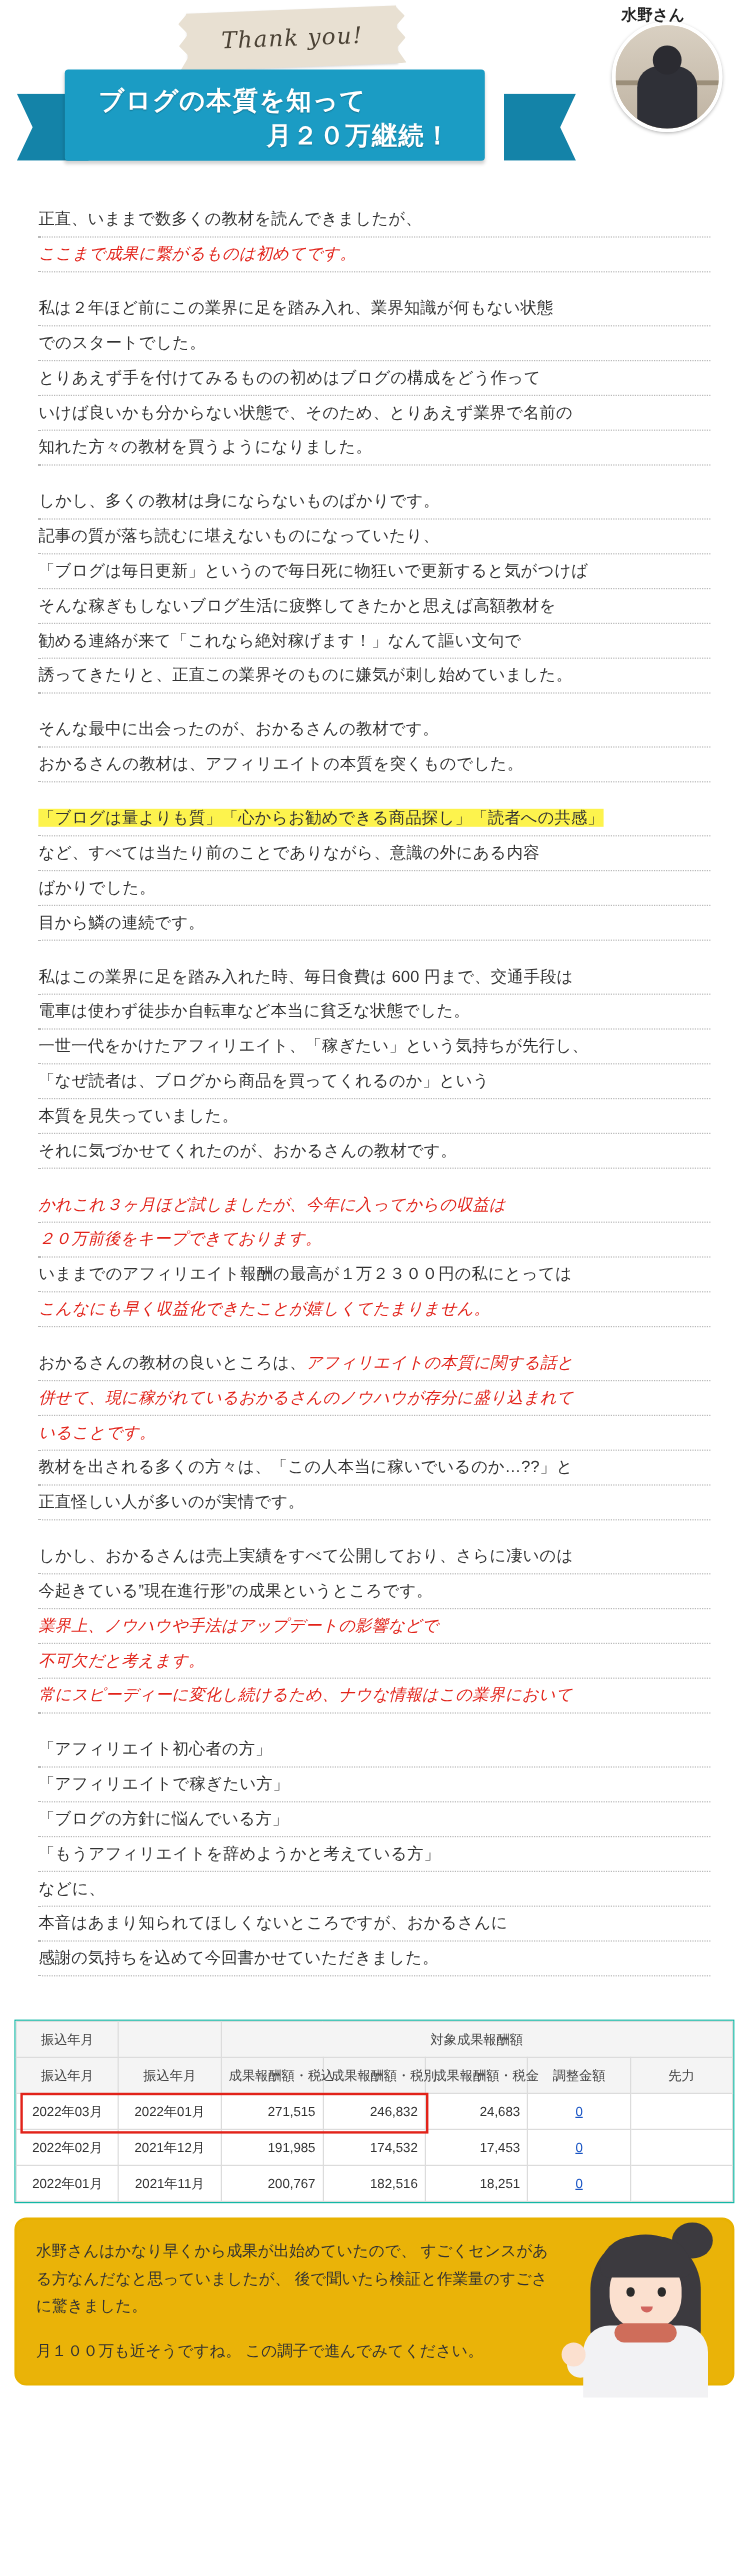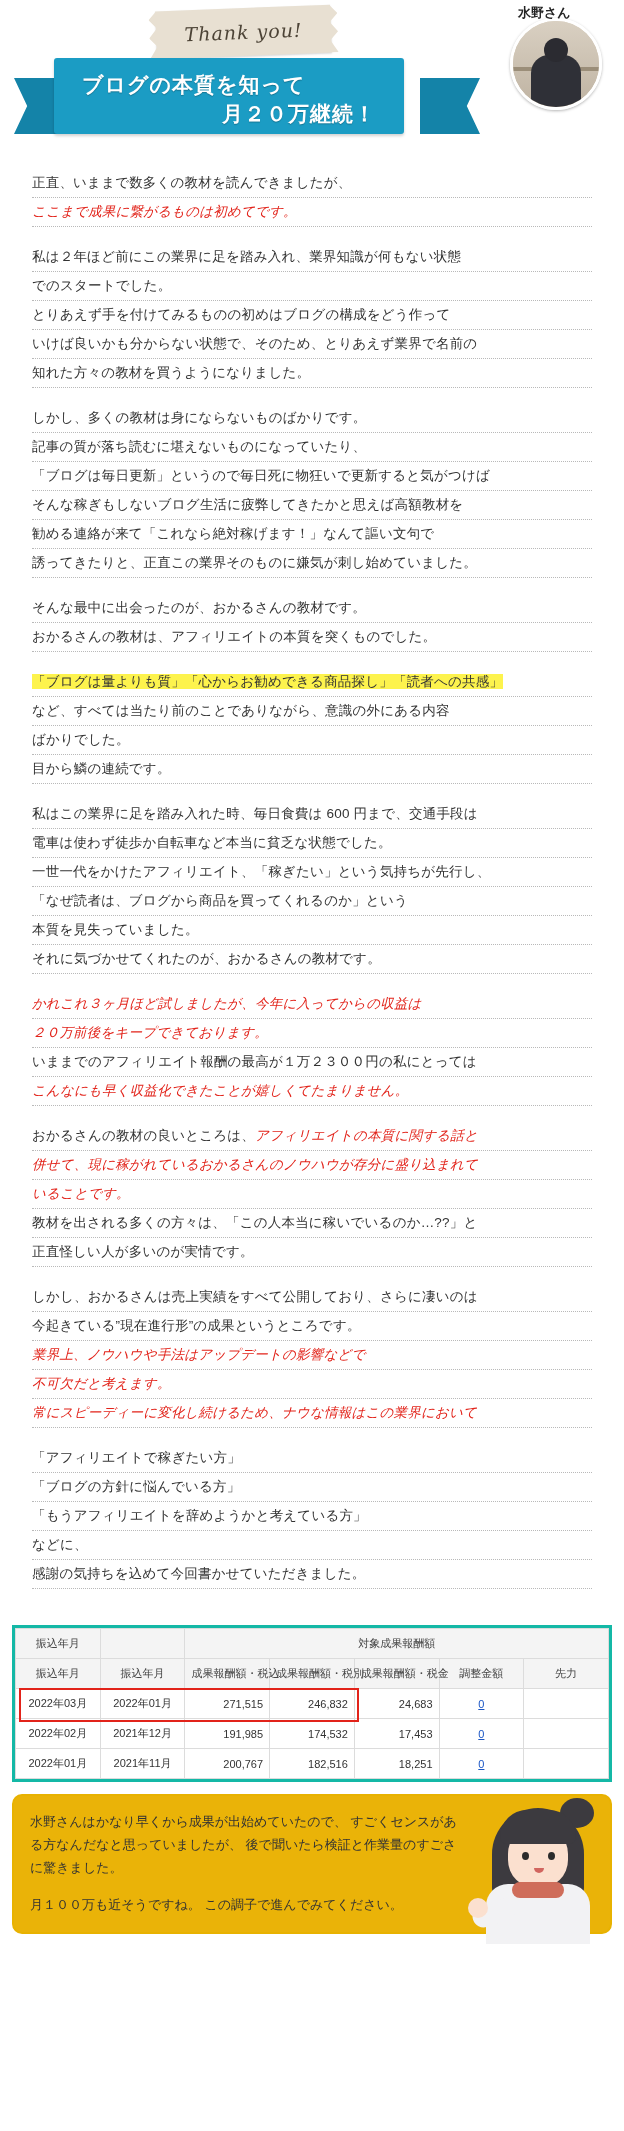--- a/index.html
+++ b/index.html
@@ -157,21 +157,21 @@
     padding: 1px 0 2px 0;
     letter-spacing: .2px;
     color: #333;
     white-space: pre-wrap;
   }
   .red { color: #e2231a; font-style: italic; }
   .hl { background: #fdf34d; }
   
   .table-block {
     margin: 10px 6px 12px 6px;
-    border: 3px solid #14b8a6;
+    border: 1px solid #14b8a6;
     background: #fff;
     font-size: 11px;
     color: #333;
     position: relative;
     overflow: hidden;
   }
   table.report {
     width: 100%;
     border-collapse: collapse;
     table-layout: fixed;
@@ -313,24 +313,26 @@
         <div class="line">正直怪しい人が多いのが実情です。</div>
       </div>
       <div class="para">
         <div class="line">しかし、おかるさんは売上実績をすべて公開しており、さらに凄いのは</div>
         <div class="line">今起きている”現在進行形”の成果というところです。</div>
         <div class="line red">業界上、ノウハウや手法はアップデートの影響などで</div>
         <div class="line red">不可欠だと考えます。</div>
         <div class="line red">常にスピーディーに変化し続けるため、ナウな情報はこの業界において</div>
       </div>
       <div class="para">
+        <div class="line">「アフィリエイト初心者の方」</div>
         <div class="line">「アフィリエイトで稼ぎたい方」</div>
         <div class="line">「ブログの方針に悩んでいる方」</div>
         <div class="line">「もうアフィリエイトを辞めようかと考えている方」</div>
         <div class="line">などに、</div>
+        <div class="line">本音はあまり知られてほしくないところですが、おかるさんに</div>
         <div class="line">感謝の気持ちを込めて今回書かせていただきました。</div>
       </div>
     </div>
 
   <div class="table-block">
     <table class="report">
       <thead>
         <tr class="grp-head">
           <th>振込年月</th>
           <th></th>

